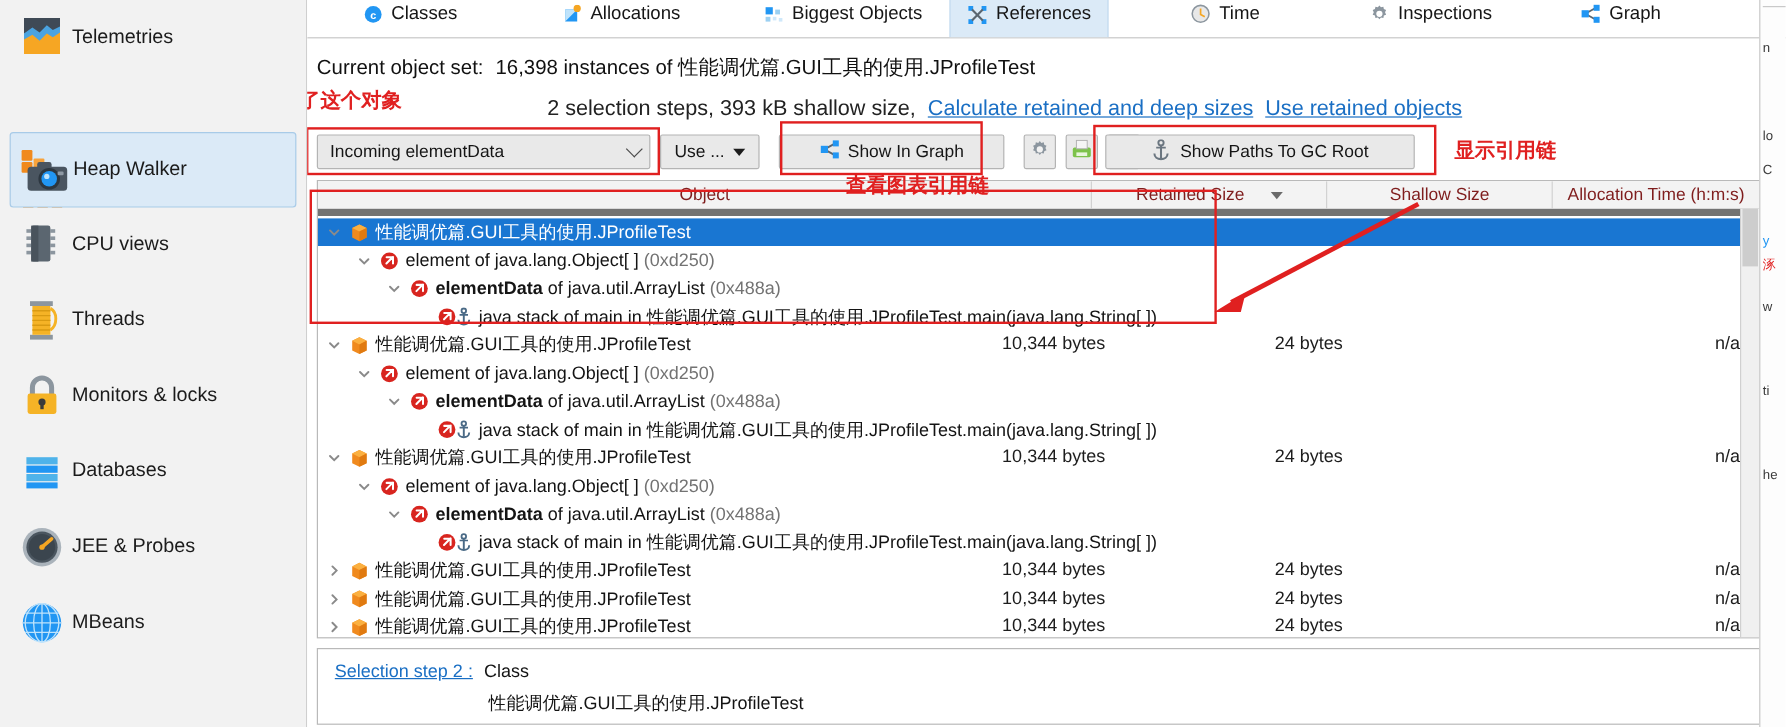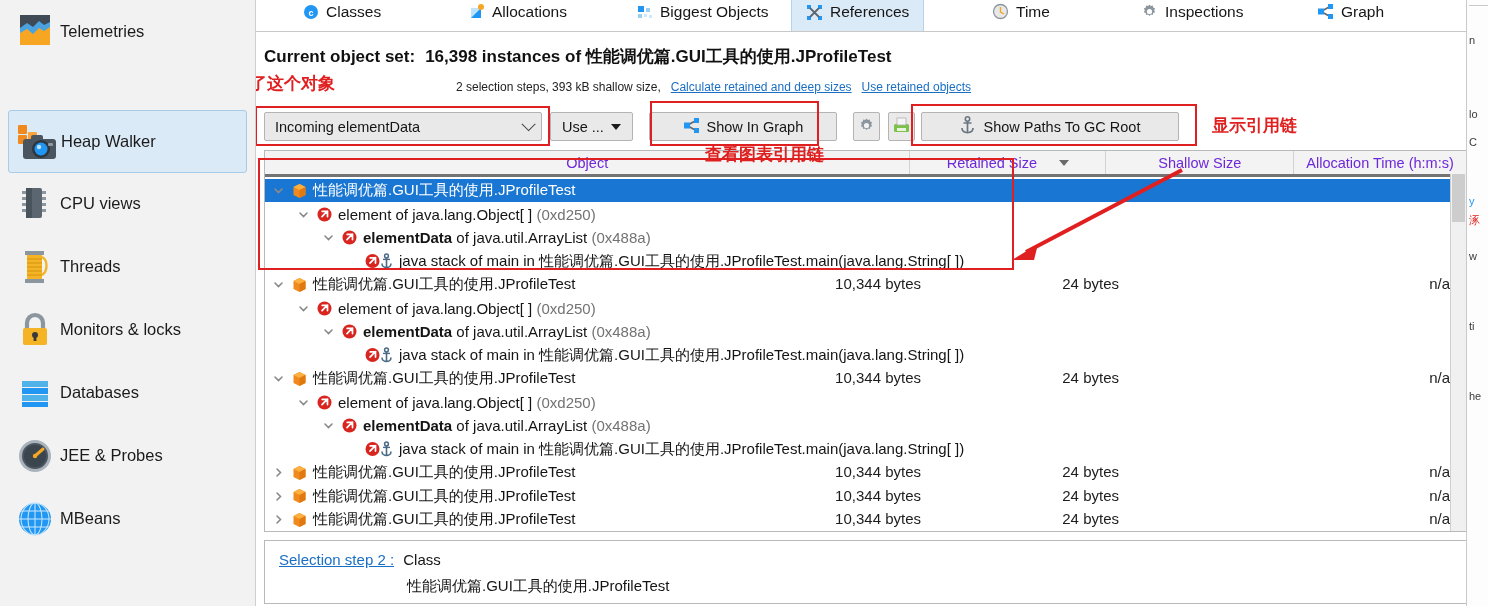--- a/index.html
+++ b/index.html
@@ -34,23 +34,23 @@
   
   .tabbar{height:31px;position:relative;background:#fff;border-bottom:1px solid #c8c8c8;}
   .tab{
     position:absolute;top:-8px;height:39px;display:flex;align-items:center;gap:7px;
     padding:0 14px;box-sizing:border-box;font-size:15.5px;color:#161616;white-space:nowrap;
   }
   .tab.active{background:#dbeaf7;border:1px solid #b6d3ea;border-bottom:none;border-radius:3px 3px 0 0;}
   .tab svg{display:block;flex:0 0 auto;}
 
   
-  .objset{position:absolute;left:8px;top:45px;font-size:17px;font-weight:700;color:#111;white-space:nowrap;}
+  .objset{position:absolute;left:8px;top:45px;font-size:17px;font-weight:400;color:#111;white-space:nowrap;}
   .objset .lead{margin-right:10px;}
-  .subline{position:absolute;left:200px;top:80px;font-size:12px;color:#222;white-space:nowrap;}
+  .subline{position:absolute;left:200px;top:80px;font-size:18px;color:#222;white-space:nowrap;}
   .lnk{color:#1a6fc4;text-decoration:underline;cursor:pointer;}
   .subline .lnk{margin-left:10px;}
 
   
   .toolbar{position:absolute;left:8px;top:112px;display:flex;align-items:center;gap:8px;}
   .combo{
     width:278px;height:29px;box-sizing:border-box;background:#e9e9e9;
     border:1px solid #b4b4b4;border-radius:2px;display:flex;align-items:center;
     padding:0 6px 0 10px;font-size:14.5px;color:#151515;justify-content:space-between;
   }
@@ -64,21 +64,21 @@
     border-radius:2px;display:flex;align-items:center;justify-content:center;
   }
   .tri{width:0;height:0;border-left:5px solid transparent;border-right:5px solid transparent;border-top:6px solid #1c1c1c;}
   .chev{width:9px;height:9px;border-right:1.6px solid #4a4a4a;border-bottom:1.6px solid #4a4a4a;transform:rotate(45deg) translate(-3px,-1px);}
 
   
   .table{
     position:absolute;left:8px;top:150px;width:1203px;height:382px;
     box-sizing:border-box;border:1px solid #b9b9b9;background:#fff;overflow:hidden;
   }
-  .thead{display:flex;height:23px;background:#f3f3f3;border-bottom:3px solid #737373;font-size:14.5px;color:#6d28d9;}
+  .thead{display:flex;height:23px;background:#f3f3f3;border-bottom:6px solid #737373;font-size:14.5px;color:#7f1d1d;}
   .th{display:flex;align-items:center;justify-content:center;box-sizing:border-box;border-right:1px solid #d2d2d2;height:23px;position:relative;}
   .th.obj{width:646px;}
   .th.ret{width:196px;gap:22px;}
   .th.sh{width:188px;}
   .th.alloc{width:172px;border-right:none;}
   .sortarrow{width:0;height:0;border-left:5px solid transparent;border-right:5px solid transparent;border-top:6px solid #6a6a6a;}
 
   .rows{position:relative;height:358px;}
   .row{position:absolute;left:0;width:1187px;height:23px;display:flex;align-items:center;font-size:15px;color:#141414;}
   .row.sel{background:#1976d2;color:#fff;}

